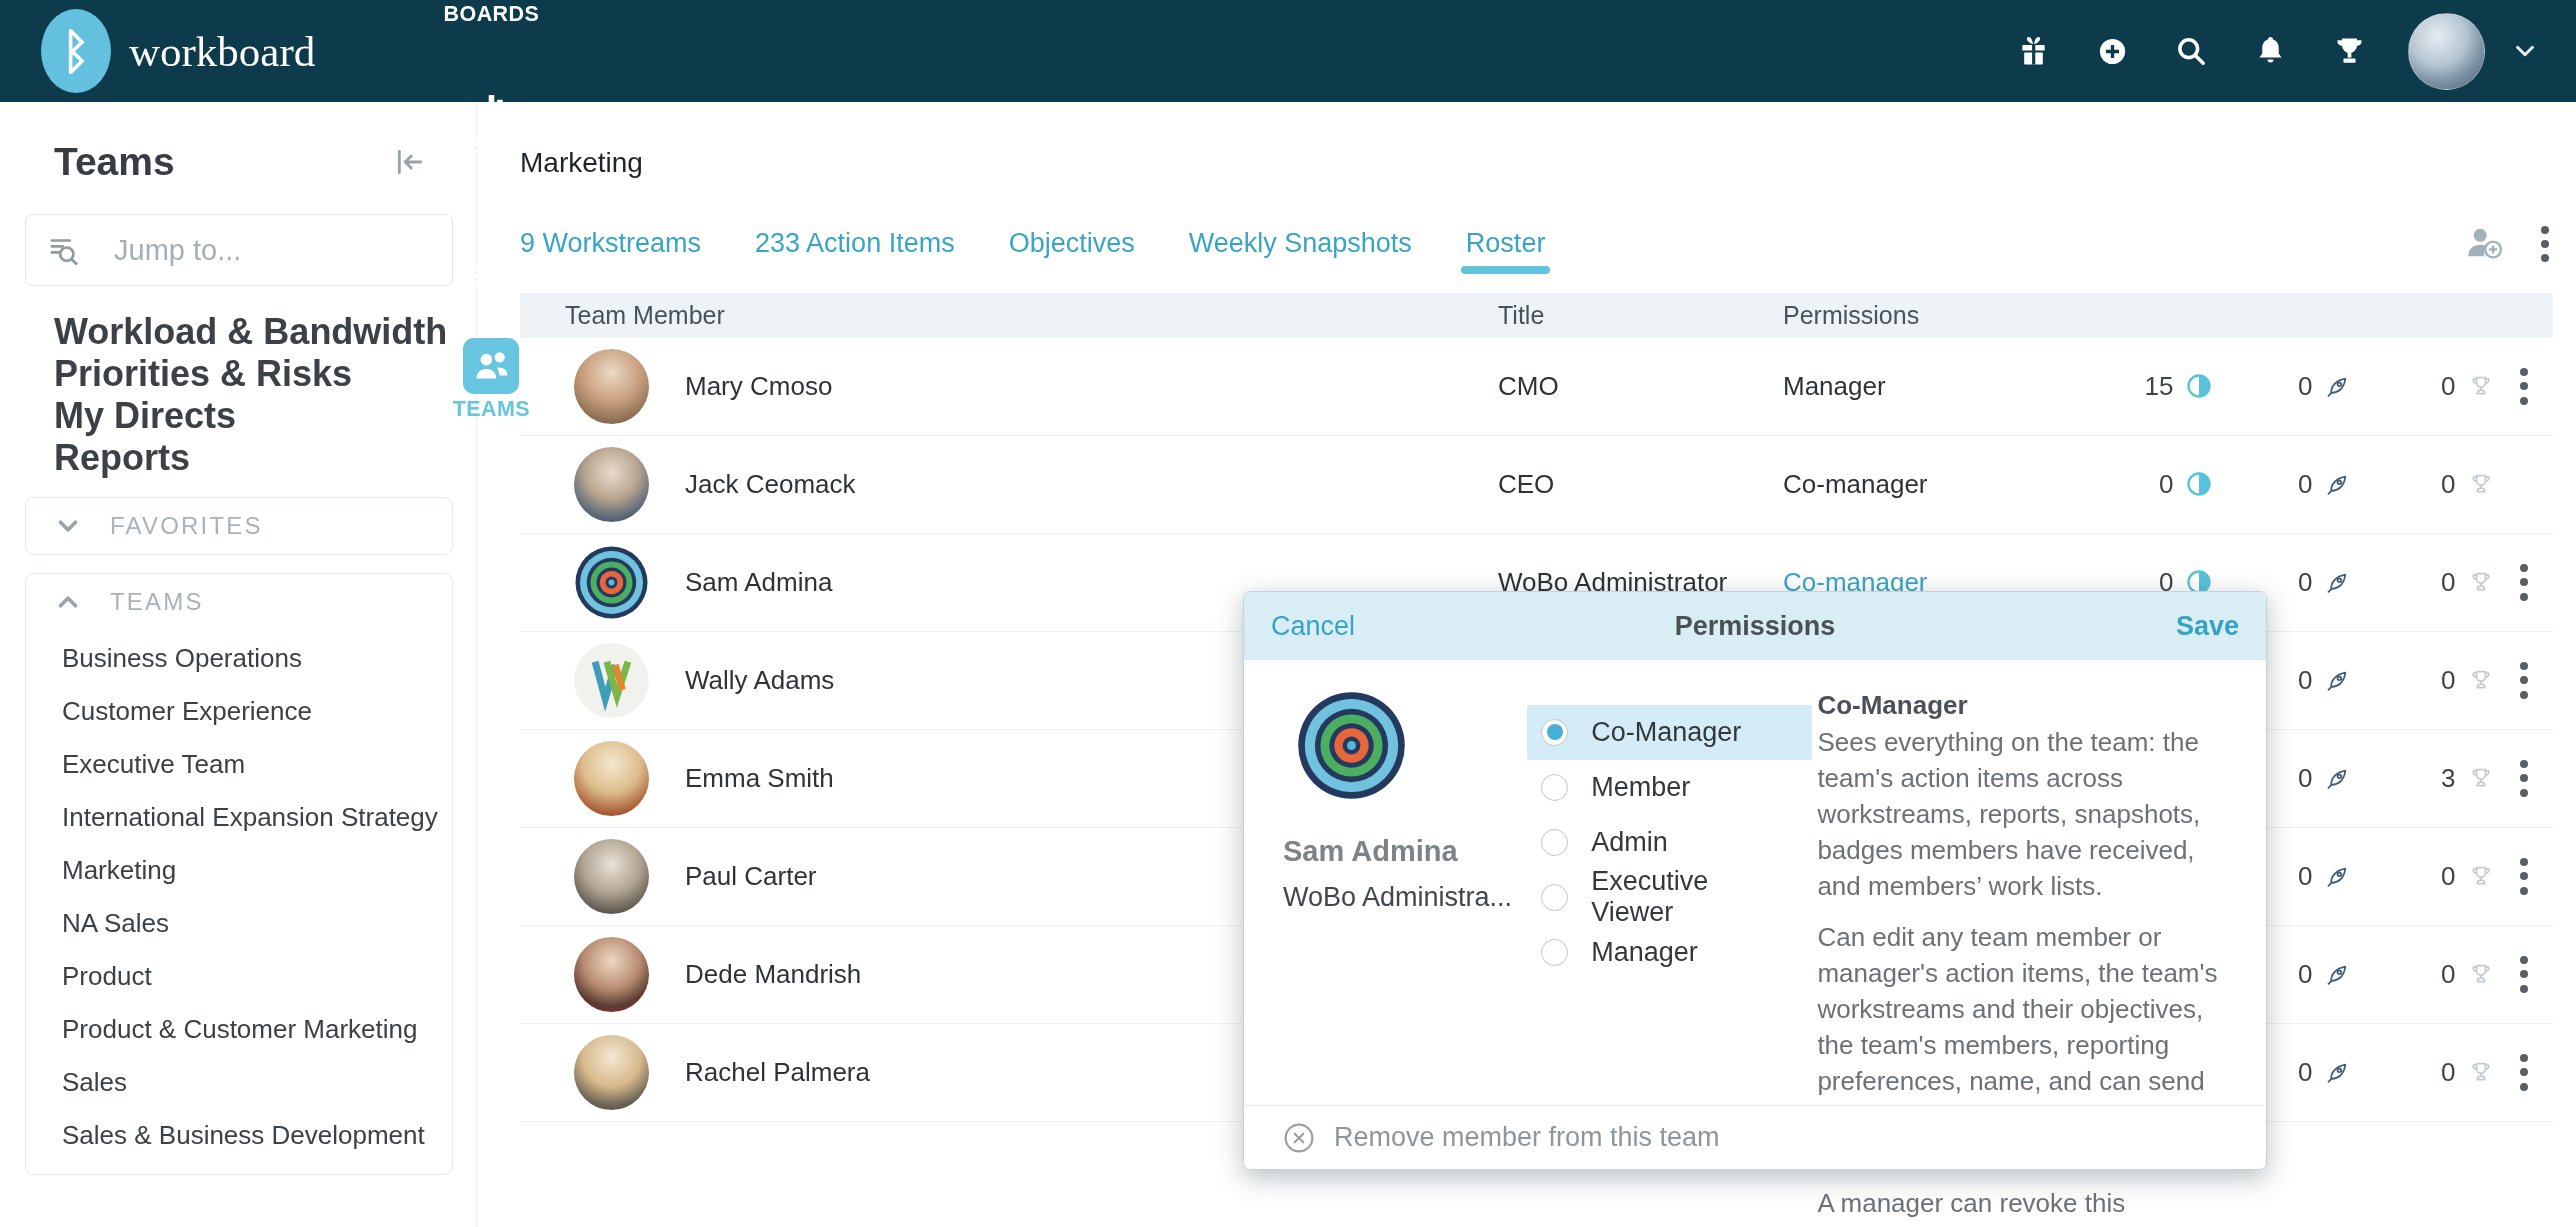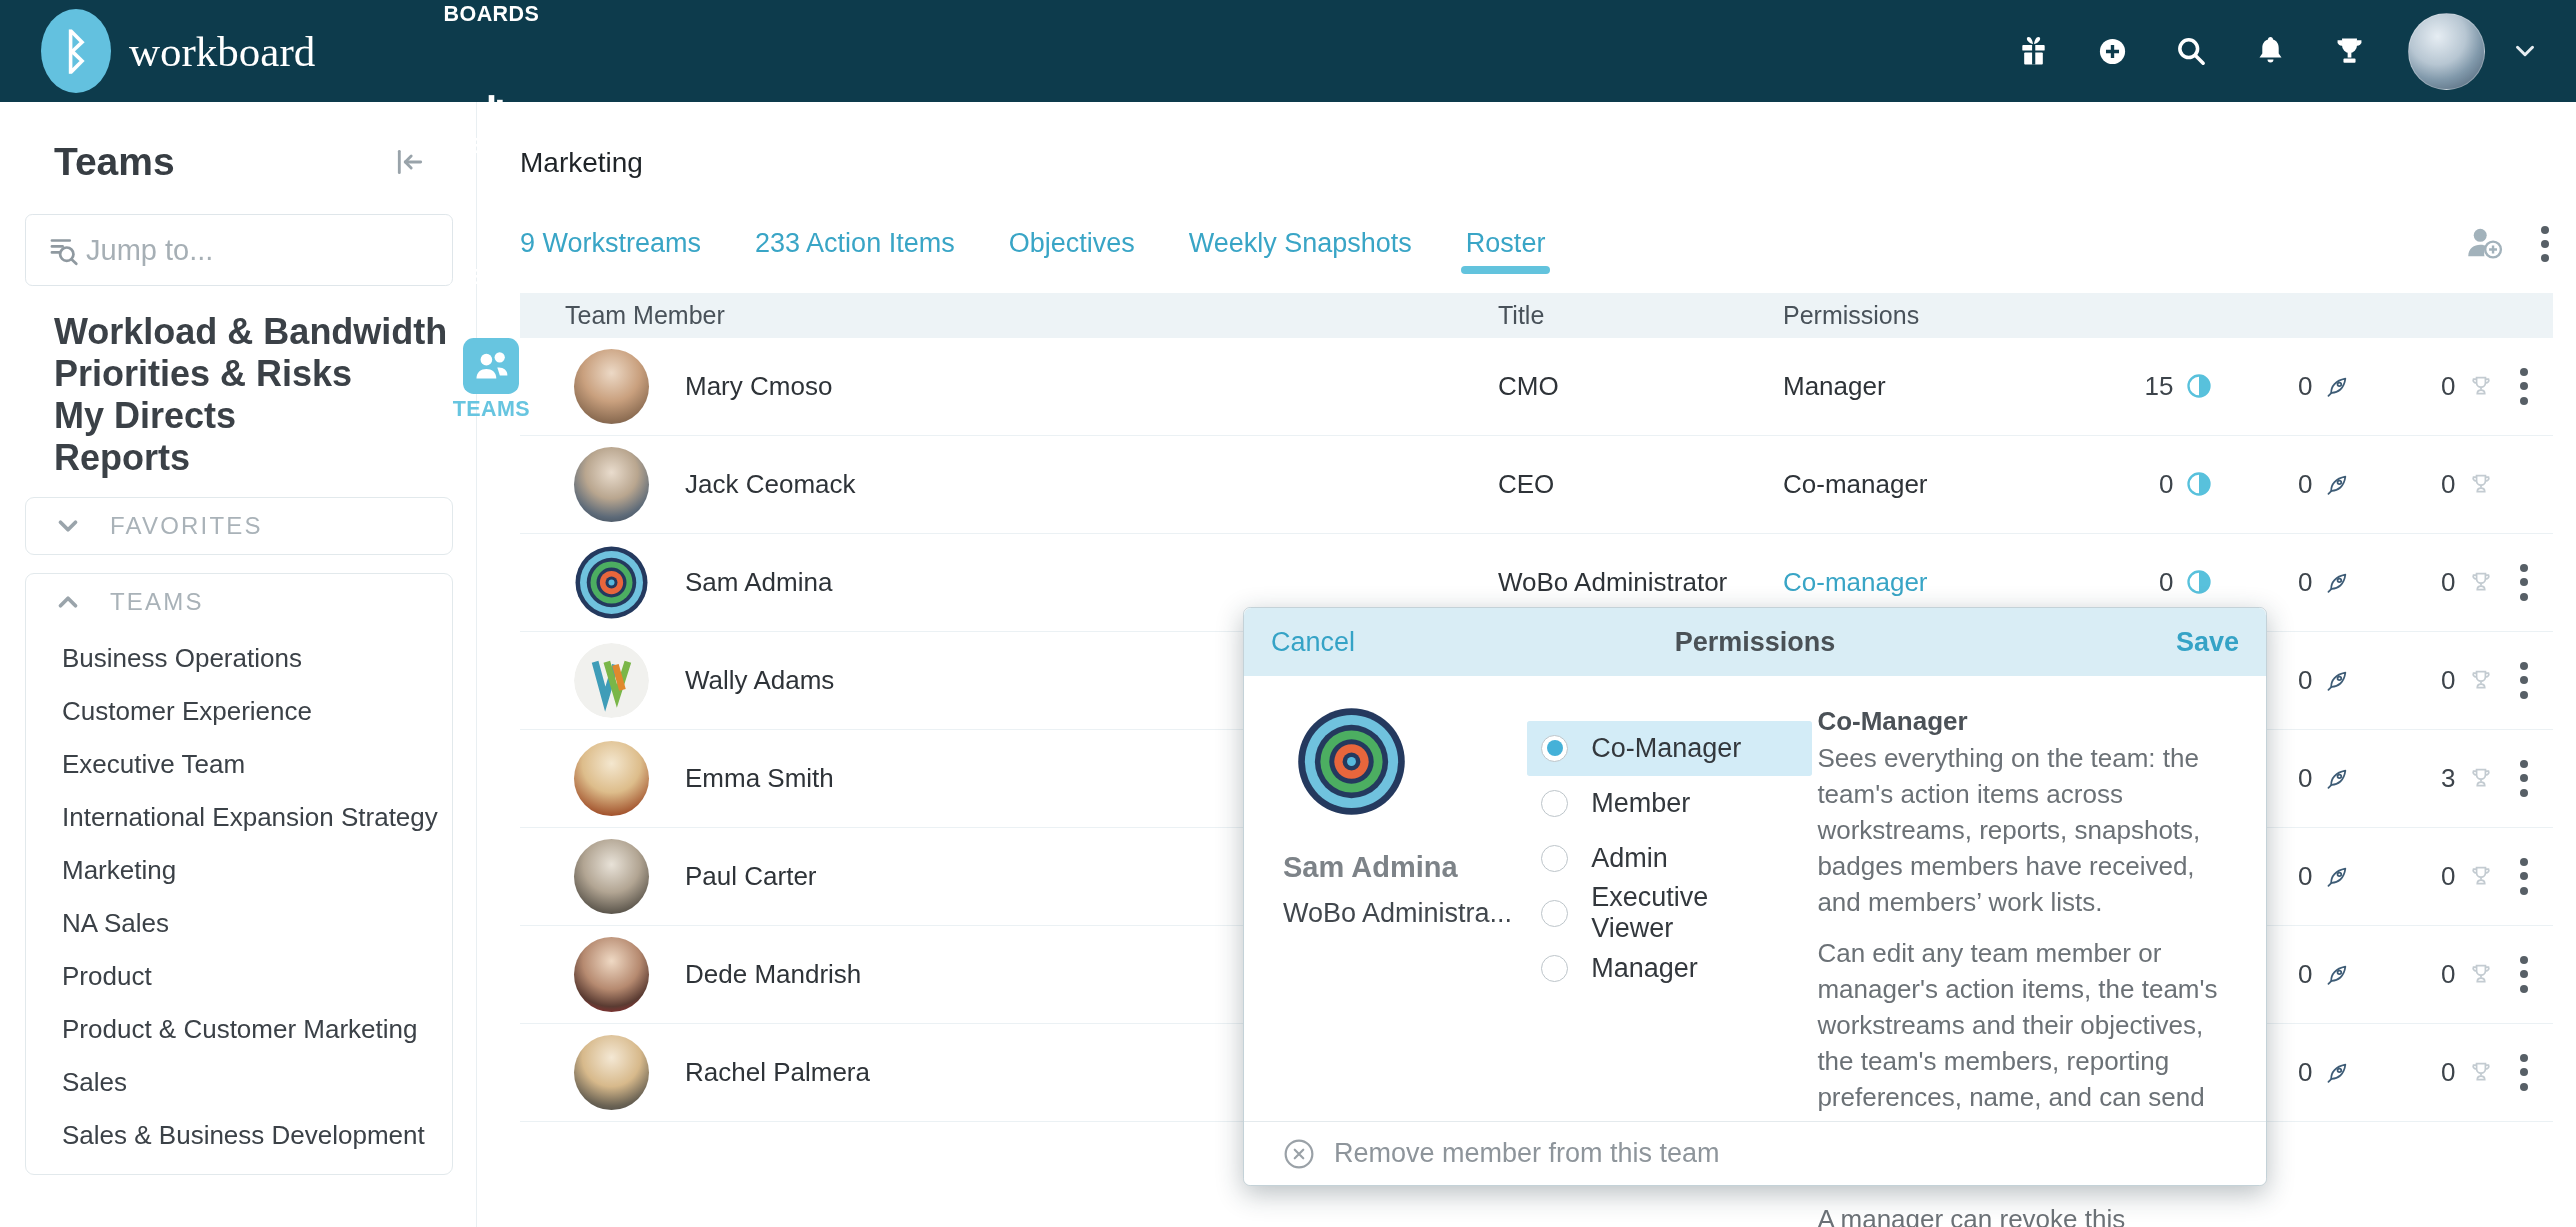--- a/index.html
+++ b/index.html
@@ -30,21 +30,21 @@
     background:radial-gradient(circle at 38% 30%,#e6edf3 0%,#b7c6d2 40%,#8199ab 62%,#44576a 100%);
     border:1.8px solid rgba(255,255,255,.25);box-sizing:border-box;}
   .nav-caret{width:30px;height:30px;margin-left:-12.5px;cursor:pointer;}
   
   .sidebar{position:absolute;top:102px;left:0;width:477px;bottom:0;background:#fff;
     border-right:1.8px solid #e9eff2;box-sizing:border-box;}
   .sb-head{display:flex;justify-content:space-between;align-items:center;margin:38px 47px 0 54px;}
   .sb-head h1{margin:0;font-size:39px;font-weight:bold;color:#373d43;}
   .collapse-btn{width:38px;height:38px;cursor:pointer;}
   .jump{margin:30px 23px 0 25px;height:72px;border:1.8px solid #dfe6ea;border-radius:7.2px;
-    display:flex;align-items:center;gap:0;padding:0 20px;box-sizing:border-box;}
+    display:flex;align-items:center;gap:28px;padding:0 20px;box-sizing:border-box;}
   .jump svg{width:38px;height:38px;flex:none;}
   .jump input{border:none;outline:none;font-size:29px;color:#3b4147;width:100%;
     font-family:"Liberation Sans",sans-serif;background:transparent;}
   .jump input::placeholder{color:#a6afb5;}
   .sb-links{margin:25px 0 0 54px;padding:0;list-style:none;}
   .sb-links li{height:42px;display:flex;align-items:center;font-size:36px;font-weight:bold;color:#3b4147;cursor:pointer;text-align:center;}
   .sb-box{margin:18px 23px 0 25px;border:1.8px solid #e2e9ec;border-radius:9px;}
   .sb-box-head{height:56px;display:flex;align-items:center;gap:27px;padding-left:27px;cursor:pointer;}
   .sb-box-head svg{width:30px;height:30px;}
   .sb-box-label{font-size:24px;color:#a9b2b8;letter-spacing:2.2px;}
@@ -82,21 +82,21 @@
   .av-photo-woman-4{background:radial-gradient(circle at 50% 30%,#f4e8d4 0%,#d7b98b 45%,#6b6354 75%,#33363d 100%);}
   .member-name{font-size:26px;color:#2e3338;}
   .cell-title{width:285px;font-size:26px;color:#2e3338;}
   .cell-perm{width:297px;font-size:26px;color:#2e3338;}
   .cell-perm .link{color:#39a5c6;cursor:pointer;}
   .cnt{display:flex;align-items:center;justify-content:flex-end;gap:11.6px;font-size:26px;color:#3d444b;}
   .cnt svg{width:28px;height:28px;}
   .g1{width:133px;}.g2{width:139px;}.g3{width:143px;}
   .kebab-cell{width:58px;display:flex;justify-content:center;}
   
-  .dialog{position:absolute;left:1243px;top:607px;width:1024px;height:579px;background:#fff;
+  .dialog{position:absolute;left:1243px;top:591px;width:1024px;height:579px;background:#fff;
     border:0.9px solid #c4d2d8;border-radius:7.2px;box-shadow:0 7.2px 27px rgba(25,45,55,.30);z-index:20;box-sizing:border-box;}
   .dlg-head{height:68px;background:#d9edf5;border-radius:7.2px 7.2px 0 0;display:flex;align-items:center;
     padding:0 27px;box-sizing:border-box;}
   .dlg-cancel{width:197px;font-size:27px;color:#35a3c6;cursor:pointer;}
   .dlg-title{flex:1;text-align:center;font-size:27px;font-weight:bold;color:#4a5156;}
   .dlg-save{width:197px;text-align:right;font-size:27px;font-weight:bold;color:#35a3c6;cursor:pointer;}
   .dlg-body{display:flex;padding:23px 21.5px 0 39px;box-sizing:border-box;}
   .dlg-member{width:244px;display:flex;flex-direction:column;padding-top:7.2px;flex:none;}
   .avatar-xl{width:111px;height:111px;margin-left:12.5px;}
   .avatar-xl svg{width:111px;height:111px;}

